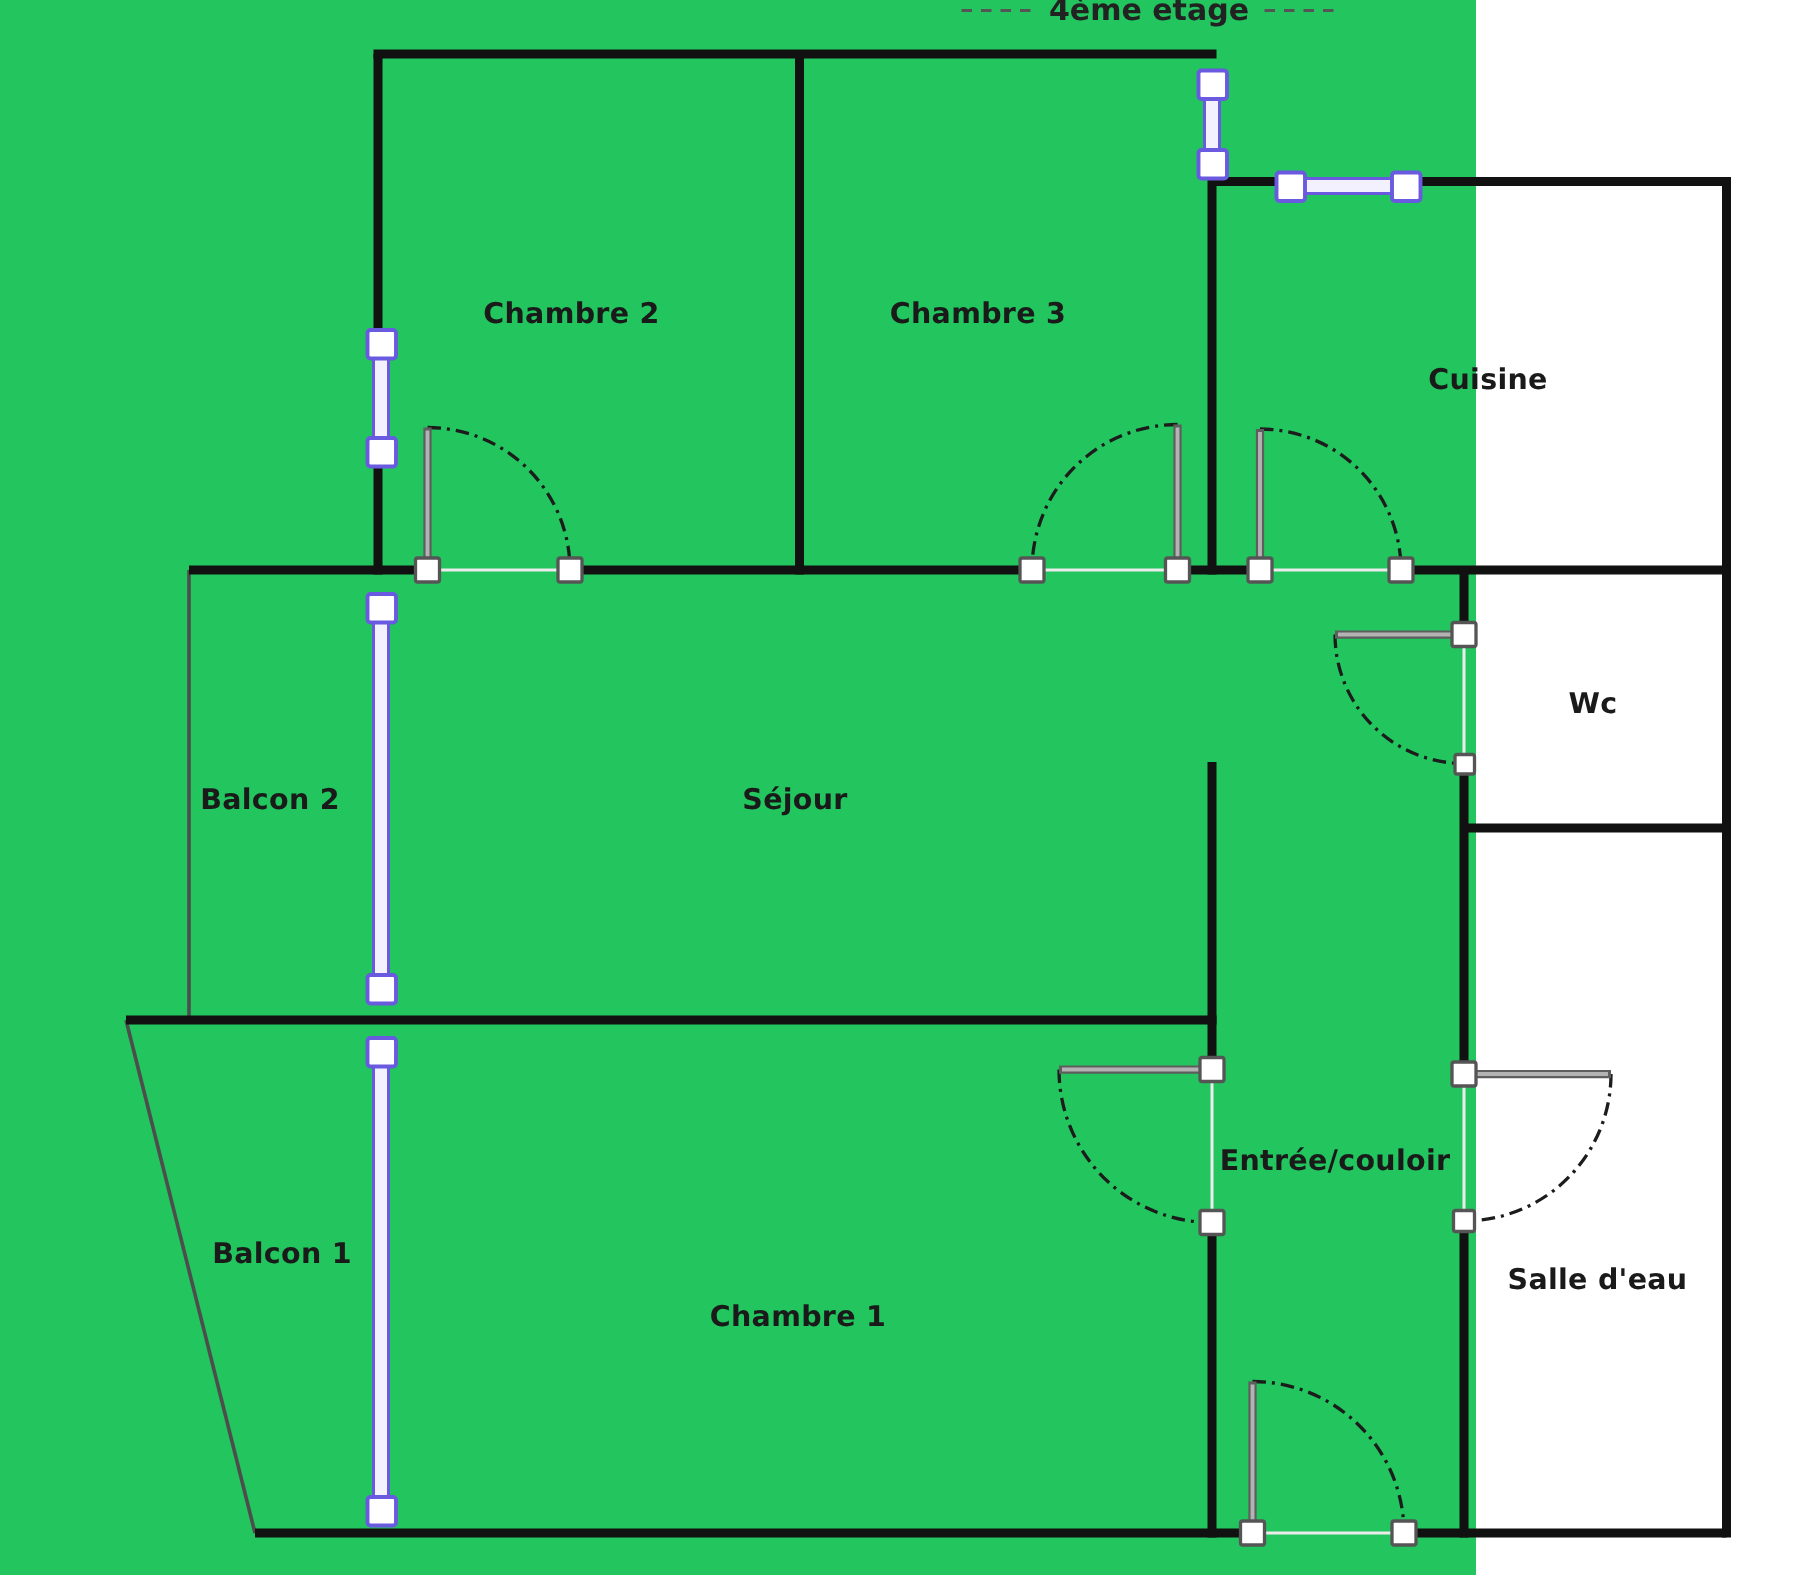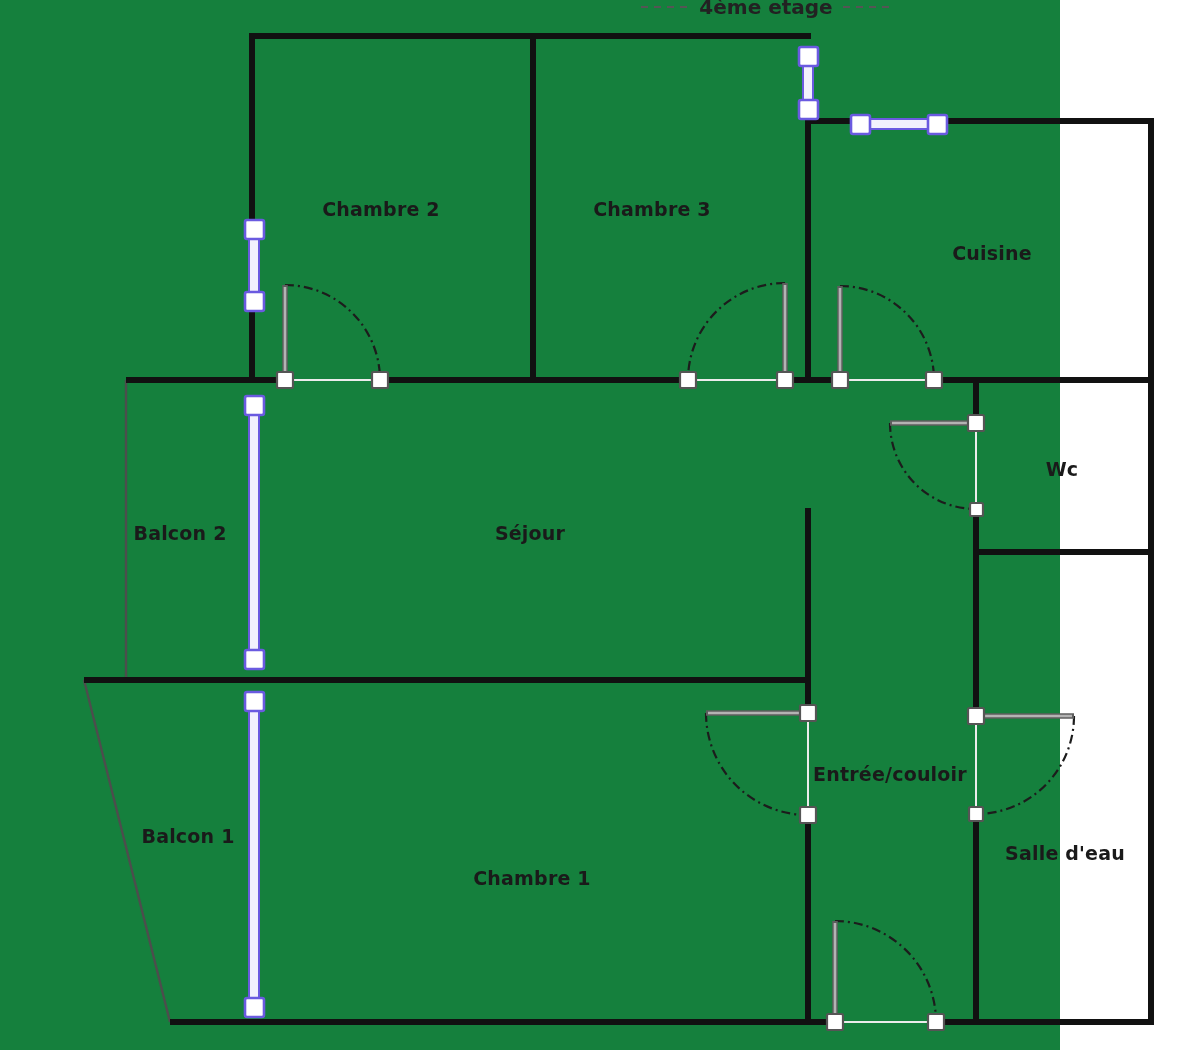--- a/index.html
+++ b/index.html
@@ -8,23 +8,23 @@
     background: #ffffff;
   }
   body {
     width: 1200px;
     height: 1050px;
     font-family: "DejaVu Sans", sans-serif;
     overflow: hidden;
   }
   #plan-root {
     position: relative;
-    width: 1060px;
+    width: 984px;
     height: 1050px;
-    background: #15803d;
+    background: #22c55e;
   }
   svg.plan {
     position: absolute;
     top: 0;
     left: 0;
     width: 1200px;
     height: 1050px;
     display: block;
   }
   .room-label {

